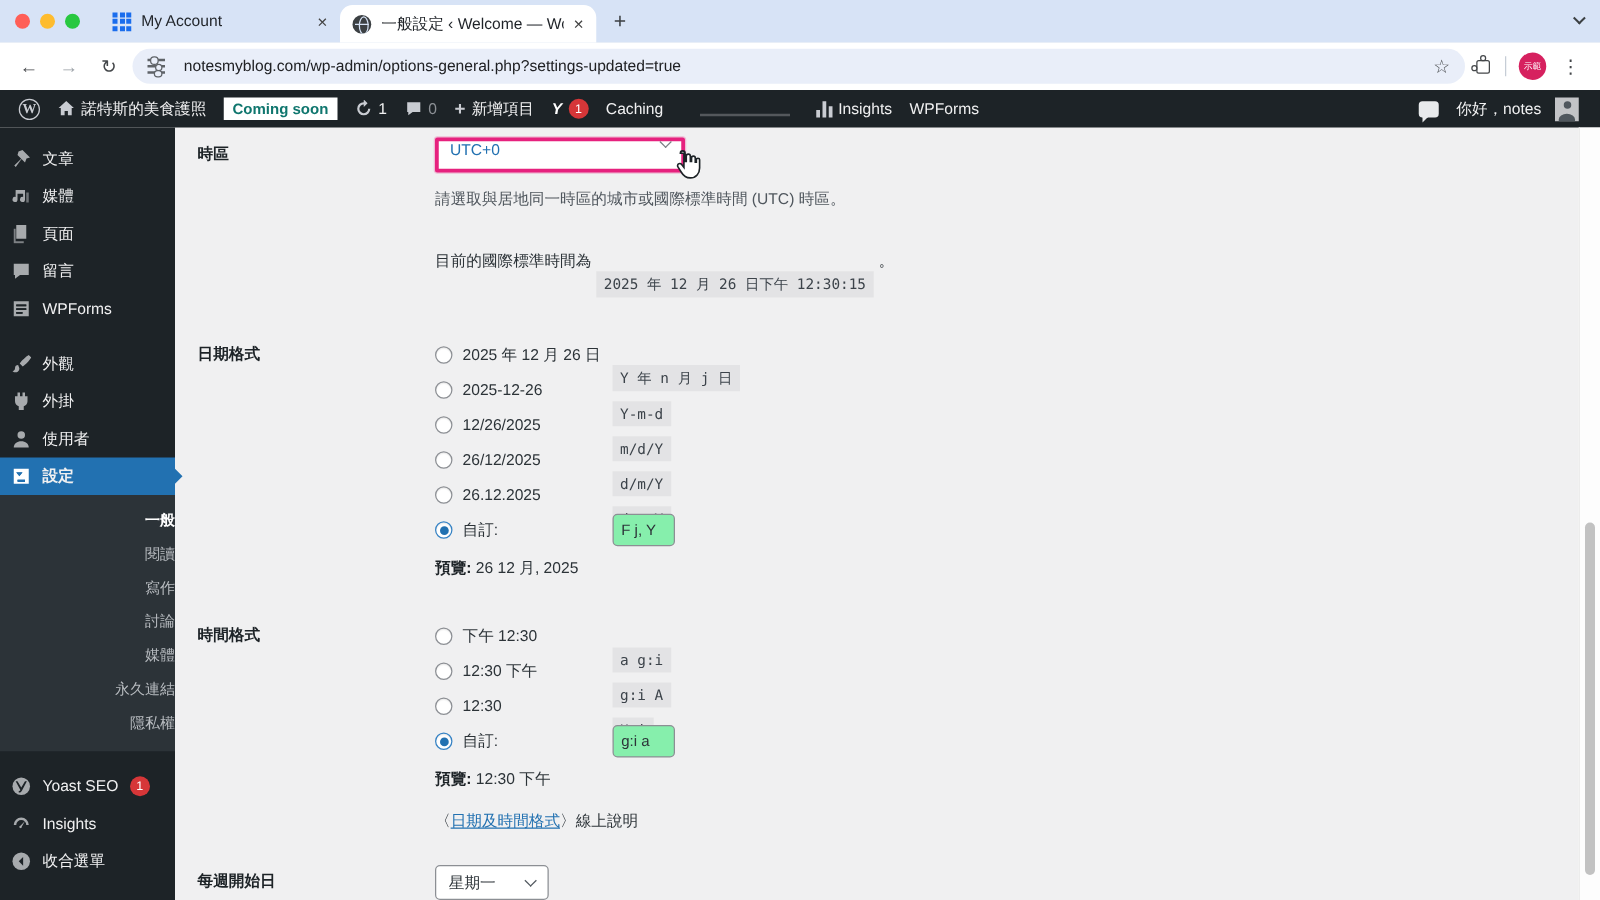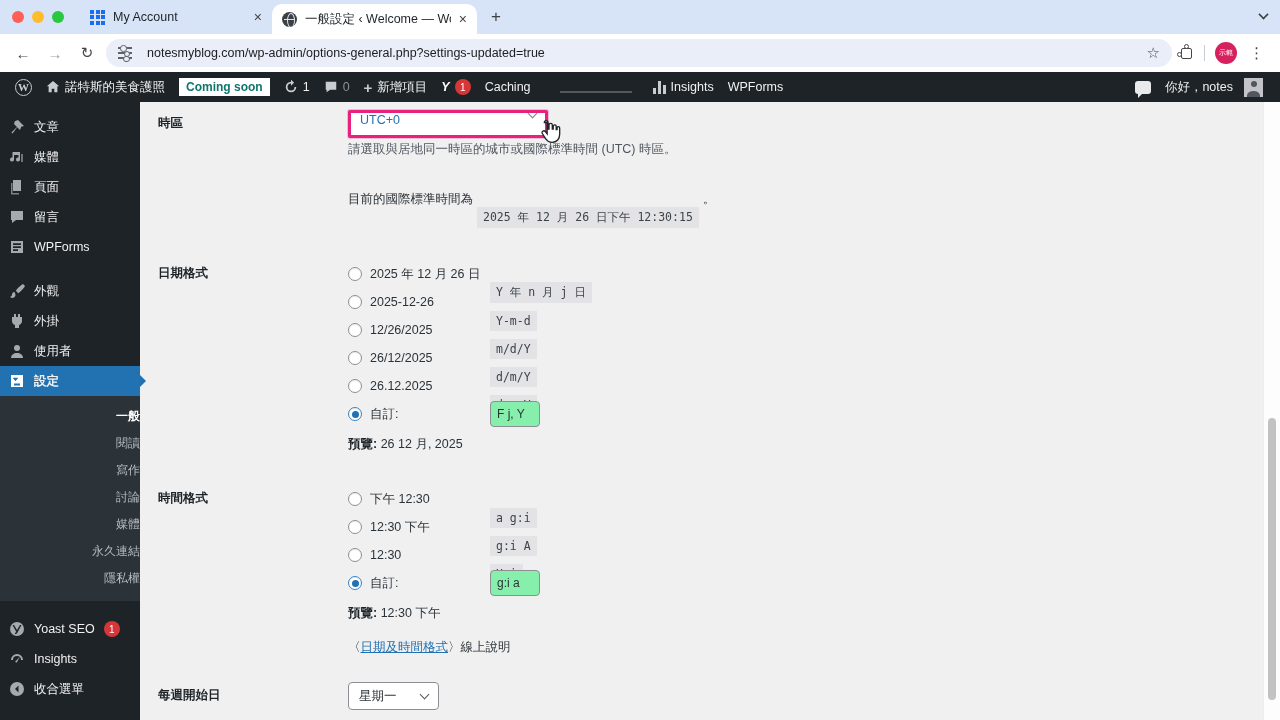--- a/index.html
+++ b/index.html
@@ -83,21 +83,21 @@
 
   .frow { display:flex; margin-bottom:0; }
   .frow .th { width:190px; flex:none; padding-top:5px; font-weight:bold; font-size:12.5px; color:#1d2327; }
   .frow .td { flex:1; }
 
   .tzwrap { position:relative; width:200px; }
   .tzselect { height:28px; background:#fff; border:3px solid #e6217e; border-radius:2px; display:flex; padding:0 9px; color:#2271b1; font-size:12.5px; box-shadow:0 0 0 1px rgba(230,33,126,.25); }
   .tzchev { margin-left:auto; width:7px; height:7px; border-right:1.7px solid #7a7e83; border-bottom:1.7px solid #7a7e83; transform:rotate(45deg); margin-top:-3px; }
   .cursorhand { position:absolute; right:-16px; top:6px; width:30px; height:32px; z-index:5; }
 
-  .help { margin-top:3px; color:#50575e; font-size:12.5px; }
+  .help { margin-top:13px; color:#50575e; font-size:12.5px; }
   .utcline { margin-top:12px; color:#2c3338; font-size:12.5px; display:flex; align-items:center; gap:4px; }
   .code { font-family:"DejaVu Sans Mono","Liberation Mono",monospace; font-size:11.5px; background:#e3e3e5; padding:3px 6px; color:#3c434a; white-space:nowrap;margin-top:37px; }
 
   .section-gap { height:32px; }
   .fline { display:flex; align-items:center; height:28px; font-size:12.5px; }
   .radio { width:14px; height:14px; border:1px solid #8c8f94; border-radius:50%; background:#fff; margin-right:8px; flex:none; box-shadow:inset 0 1px 1px rgba(0,0,0,.08); }
   .radio.on { border-color:#3582c4; position:relative; }
   .radio.on::after { content:''; position:absolute; left:2.5px; top:2.5px; width:7px; height:7px; border-radius:50%; background:#2271b1; }
   .optlabel { display:inline-block; min-width:120px; padding-right:6px; }
   .custinput { width:50px; height:26px; border:1px solid #8c8f94; border-radius:4px; padding:0 6px; font-family:"Liberation Sans",sans-serif; font-size:12px; color:#2c3338; background:#86efac; }

